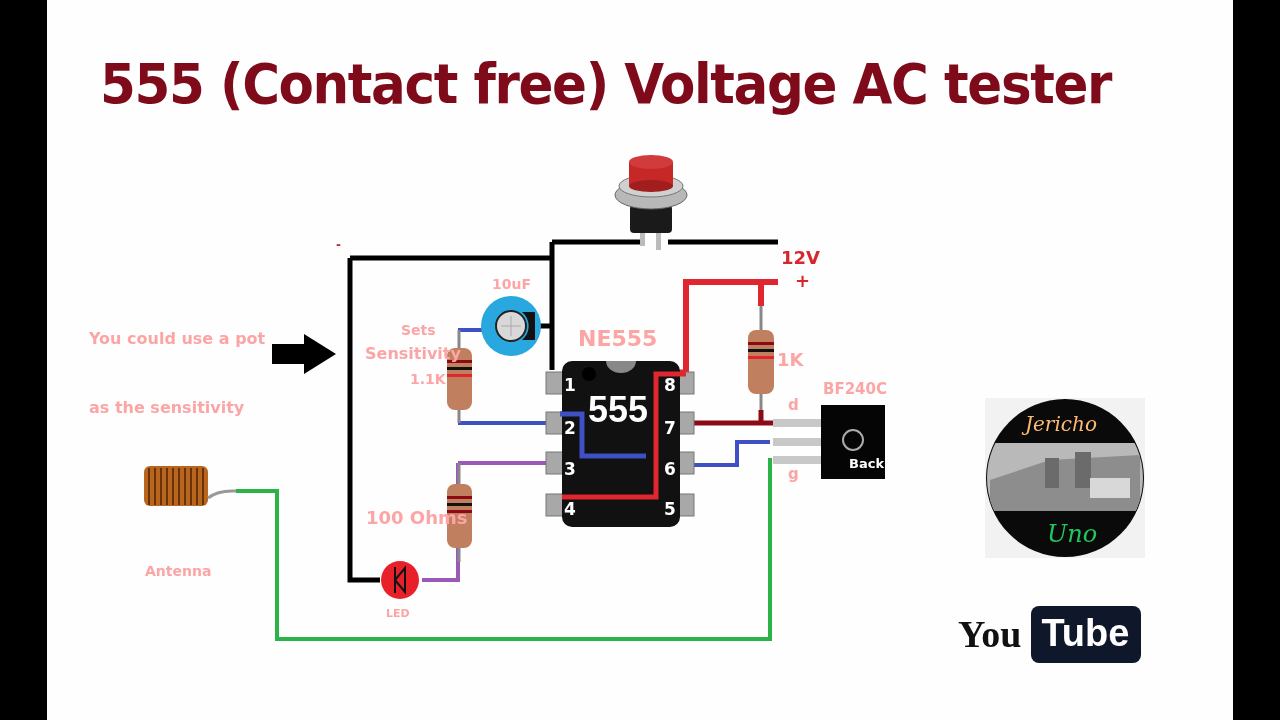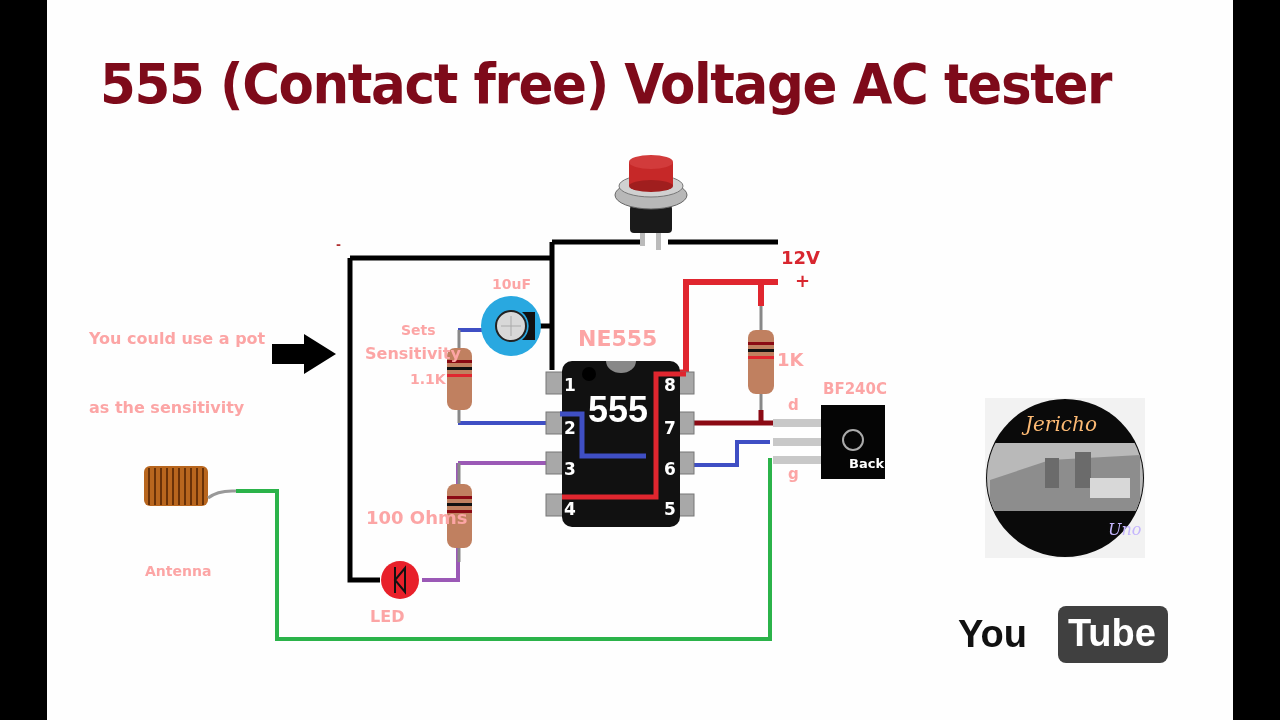--- a/index.html
+++ b/index.html
@@ -4,22 +4,22 @@
 <style>
   html, body { margin: 0; padding: 0; }
   body { width: 1280px; height: 720px; position: relative; overflow: hidden; background: #000; font-family: "Liberation Sans", "DejaVu Sans", sans-serif; }
   .canvas { position: absolute; left: 47px; top: 0; width: 1186px; height: 720px; background: #fefefe; }
   .bar-left { position: absolute; left: 0; top: 0; width: 47px; height: 720px; background: #000; }
   .bar-right { position: absolute; left: 1233px; top: 0; width: 47px; height: 720px; background: #000; }
   .title { position: absolute; left: 100px; top: 44px; width: 1060px; font-family: "DejaVu Sans", sans-serif; font-weight: bold; font-size: 56px; line-height: 80px; color: #7e0a1a; letter-spacing: -1.5px; white-space: nowrap; transform: scaleX(0.92); transform-origin: left center; }
   .lbl { position: absolute; font-family: "DejaVu Sans", sans-serif; font-weight: bold; color: #fca5a5; white-space: nowrap; }
   svg.diagram { position: absolute; left: 0; top: 0; }
   .yt { position: absolute; left: 958px; top: 602px; height: 64px; display: flex; align-items: center; font-family: "Liberation Sans", sans-serif; font-weight: bold; }
-  .yt-you { font-size: 38px; color: #111; margin-right: 3px; }
-  .yt-tube { font-size: 38px; color: #fff; background: #404040; border-radius: 8px; padding: 6px 12px 8px 10px; margin-left: 28px; }
+  .yt-you { font-size: 38px; color: #111; margin-right: 10px; font-family: Liberation Serif, serif; }
+  .yt-tube { font-size: 38px; color: #fff; background: #0f172a; border-radius: 8px; padding: 6px 12px 8px 10px; }
 </style>
 </head>
 <body>
 
 <div class="bar-left"></div>
 <div class="bar-right"></div>
 <div class="canvas"></div>
 
 <div class="title">555 (Contact free) Voltage AC tester</div>
 
@@ -202,22 +202,22 @@
 <div class="lbl" style="left:664px;top:499px;font-size:17px;color:#fff;">5</div>
 <div class="lbl" style="left:664px;top:459px;font-size:17px;color:#fff;">6</div>
 <div class="lbl" style="left:664px;top:418px;font-size:17px;color:#fff;">7</div>
 <div class="lbl" style="left:664px;top:375px;font-size:17px;color:#fff;">8</div>
 
 <div class="lbl" style="left:823px;top:380px;font-size:15px;">BF240C</div>
 <div class="lbl" style="left:837px;top:456px;font-size:13px;color:#fff;margin-left:12px;">Back</div>
 <div class="lbl" style="left:788px;top:396px;font-size:15px;">d</div>
 <div class="lbl" style="left:788px;top:465px;font-size:15px;">g</div>
 
-<div class="lbl" style="left:370px;top:607px;font-size:16px;text-align:right;">LED</div>
+<div class="lbl" style="left:386px;top:607px;font-size:11px;text-align:right;">LED</div>
 <div class="lbl" style="left:145px;top:527px;font-size:14px;margin-top:36px;">Antenna</div>
 
 <div class="lbl" style="left:1025px;top:412px;font-size:20px;color:#fdba74;font-family:'DejaVu Serif',serif;font-weight:normal;font-style:italic;">Jericho</div>
-<div class="lbl" style="left:1108px;top:520px;font-size:16px;color:#c4b5fd;font-family:'DejaVu Serif',serif;font-weight:normal;font-style:italic;">Uno</div>
+<div class="lbl" style="left:1047px;top:520px;font-size:24px;color:#22c55e;font-family:'DejaVu Serif',serif;font-weight:normal;font-style:italic;">Uno</div>
 
 <div class="yt">
   <span class="yt-you">You</span>
   <span class="yt-tube">Tube</span>
 </div>
 
 </body></html>

